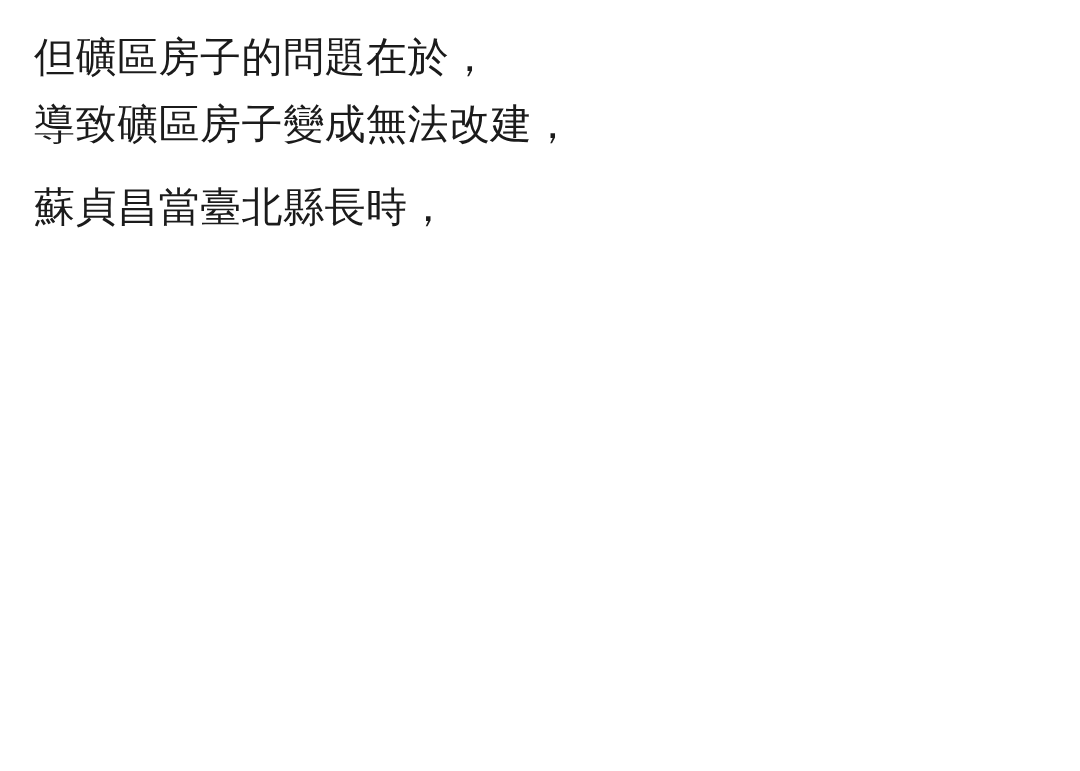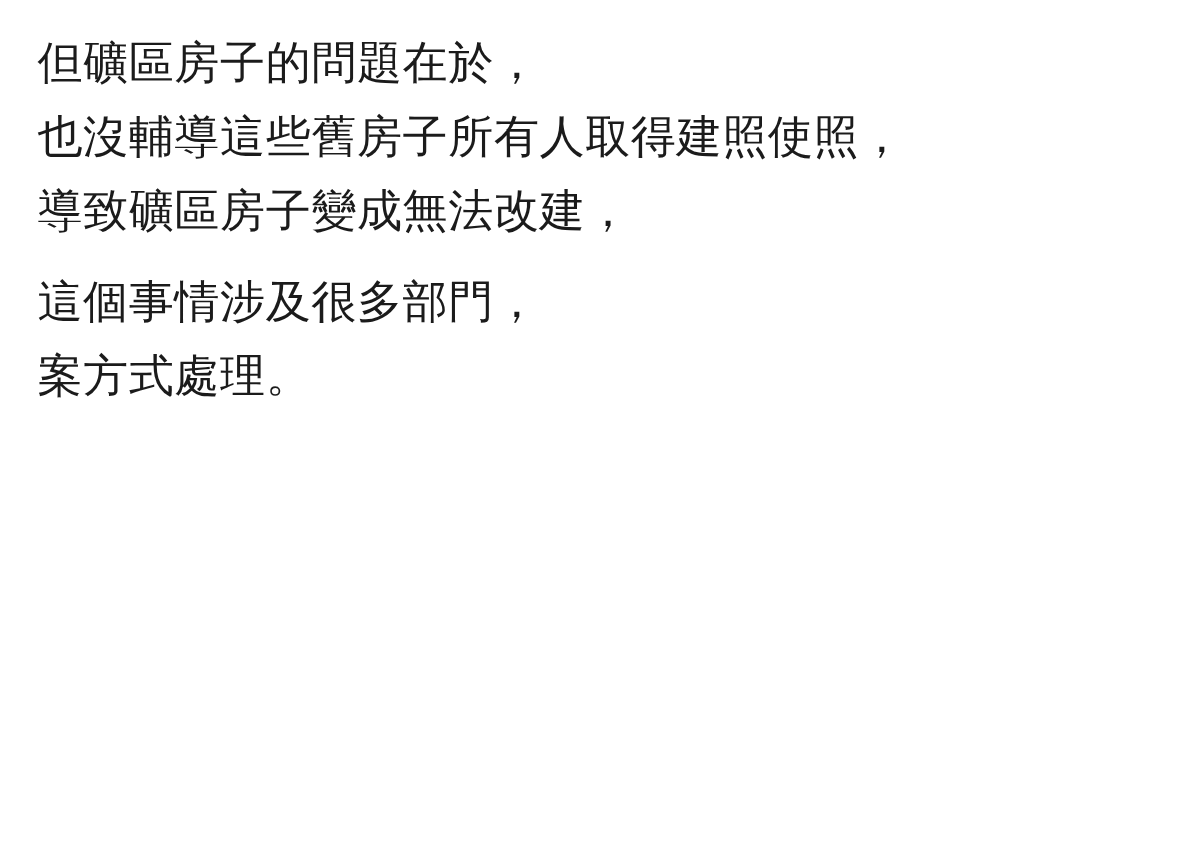--- a/index.html
+++ b/index.html
@@ -36,22 +36,20 @@
     white-space: pre;
   }
 </style>
 </head>
 <body>
 
 <div class="page">
 
   <div class="para">
     <span class="line">但礦區房子的問題在於，</span>
-    <span class="line">也沒輔導這些舊房子所有人取得建照使照，</span>
     <span class="line">導致礦區房子變成無法改建，</span>
   </div>
 
   <div class="para">
-    <span class="line">這個事情涉及很多部門，</span>
-    <span class="line">案方式處理。</span>
+    <span class="line">蘇貞昌當臺北縣長時，</span>
   </div>
 
 </div>
 
 </body></html>

